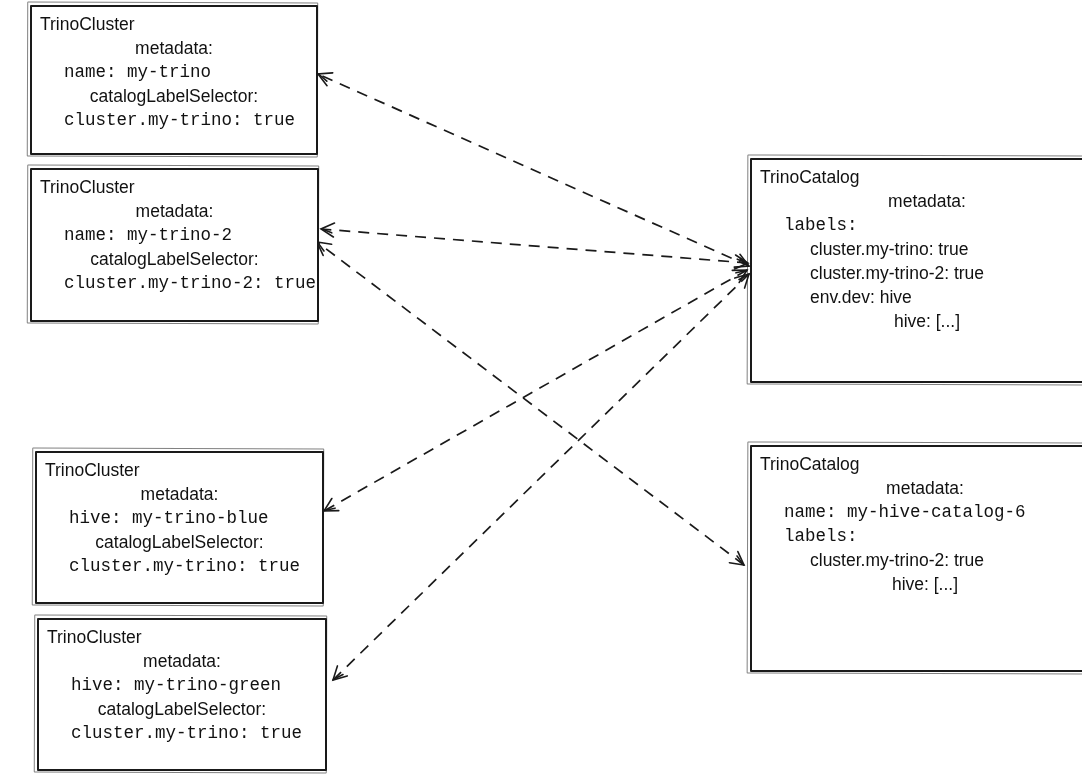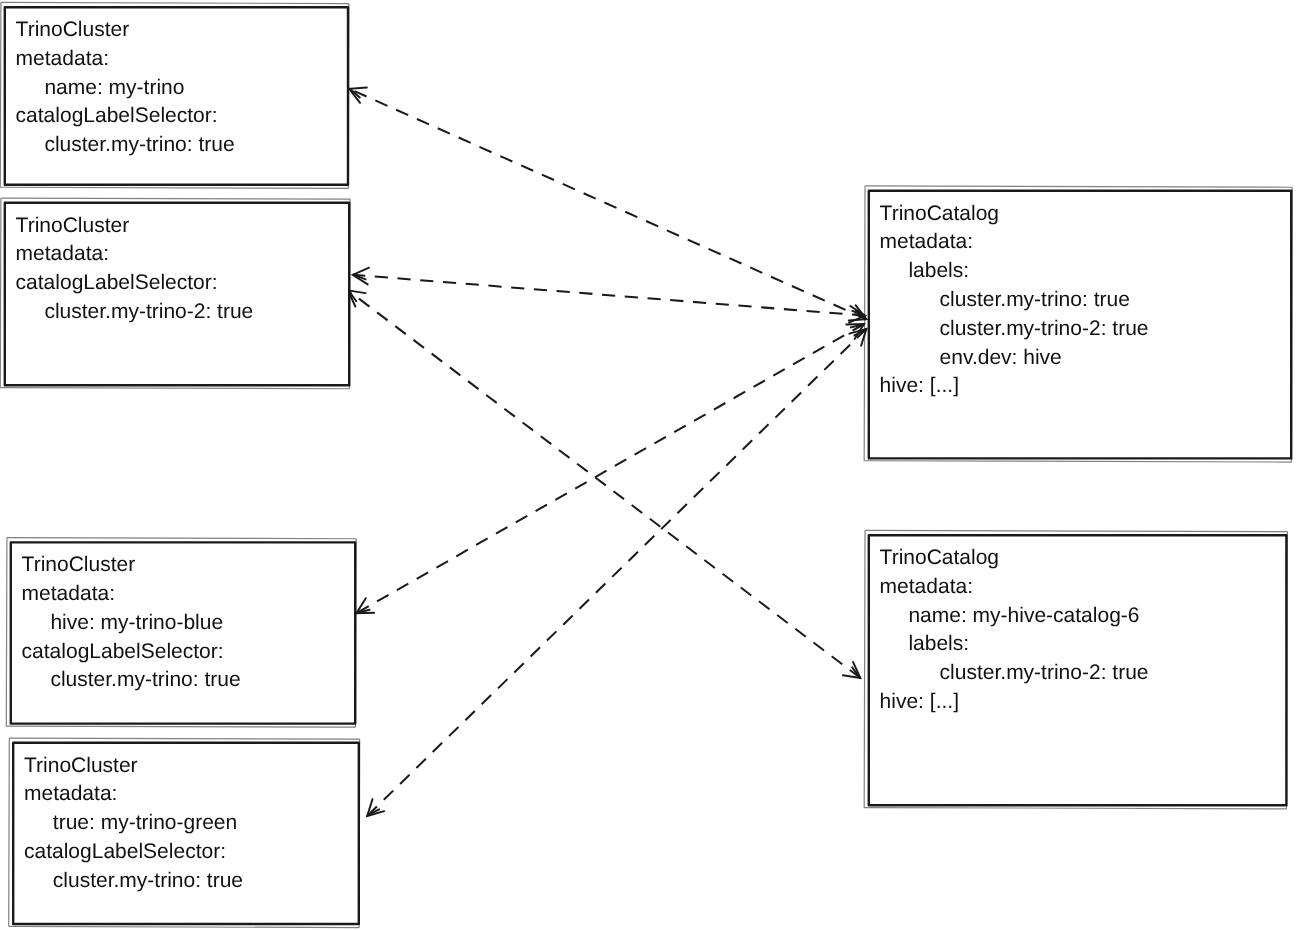--- a/index.html
+++ b/index.html
@@ -6,21 +6,21 @@
   * { box-sizing: border-box; }
   html, body { margin: 0; padding: 0; }
   body {
     width: 1082px; height: 775px;
     background: var(--bg);
     font-family: "Liberation Sans", "DejaVu Sans", sans-serif;
     overflow: hidden;
   }
   .canvas {
     position: relative;
-    width: 1056px; height: 775px;
+    width: 1056px; height: 775px; margin-left: 27px;
   }
   .edges {
     position: absolute; left: 0; top: 0;
     width: 1082px; height: 775px;
     pointer-events: none;
   }
   .edge {
     stroke: var(--stroke);
     stroke-width: 1.7;
     stroke-dasharray: 11 8;
@@ -47,22 +47,22 @@
     content: "";
     position: absolute;
     inset: -5px -2px -4px -5px;
     border: 1px solid rgba(26,26,26,0.55);
     transform: rotate(0.18deg);
     pointer-events: none;
     border-radius: 1px;
   }
   .node-title { white-space: pre; }
   .node-line { white-space: pre; }
-  .ind-0 { padding-left: 0; }
-  .ind-1 { padding-left: 24px; }
+  .ind-0 { padding-left: 0; text-align: center; }
+  .ind-1 { padding-left: 24px; font-family: Liberation Mono, monospace; }
   .ind-2 { padding-left: 50px; }
 </style>
 </head>
 <body style="--stroke: #1a1a1a; --text: #111111; --bg: #ffffff;">
 
 <div class="canvas">
   <svg class="edges" width="1082" height="775" viewBox="0 0 1082 775" xmlns="http://www.w3.org/2000/svg">
     <defs>
       <marker id="ah" markerUnits="userSpaceOnUse" markerWidth="22" markerHeight="22" refX="18" refY="11" orient="auto-start-reverse">
         <path class="arrowhead-path" d="M5,4 L18,11 L5,18"></path>
@@ -81,34 +81,35 @@
       <div class="node" style="left: 3px; top: 5px; width: 288px; height: 150px;">
         <div class="node-title">TrinoCluster</div>
         <div class="node-line ind-0">metadata:</div>
         <div class="node-line ind-1">name: my-trino</div>
         <div class="node-line ind-0">catalogLabelSelector:</div>
         <div class="node-line ind-1">cluster.my-trino: true</div>
       </div>
       <div class="node" style="left: 3px; top: 168px; width: 289px; height: 154px;">
         <div class="node-title">TrinoCluster</div>
         <div class="node-line ind-0">metadata:</div>
+        <div class="node-line ind-1">name: my-trino-2</div>
         <div class="node-line ind-0">catalogLabelSelector:</div>
         <div class="node-line ind-1">cluster.my-trino-2: true</div>
       </div>
       <div class="node" style="left: 8px; top: 451px; width: 289px; height: 153px;">
         <div class="node-title">TrinoCluster</div>
         <div class="node-line ind-0">metadata:</div>
         <div class="node-line ind-1">hive: my-trino-blue</div>
         <div class="node-line ind-0">catalogLabelSelector:</div>
         <div class="node-line ind-1">cluster.my-trino: true</div>
       </div>
       <div class="node" style="left: 10px; top: 618px; width: 290px; height: 153px;">
         <div class="node-title">TrinoCluster</div>
         <div class="node-line ind-0">metadata:</div>
-        <div class="node-line ind-1">true: my-trino-green</div>
+        <div class="node-line ind-1">hive: my-trino-green</div>
         <div class="node-line ind-0">catalogLabelSelector:</div>
         <div class="node-line ind-1">cluster.my-trino: true</div>
       </div>
       <div class="node" style="left: 723px; top: 158px; width: 354px; height: 225px;">
         <div class="node-title">TrinoCatalog</div>
         <div class="node-line ind-0">metadata:</div>
         <div class="node-line ind-1">labels:</div>
         <div class="node-line ind-2">cluster.my-trino: true</div>
         <div class="node-line ind-2">cluster.my-trino-2: true</div>
         <div class="node-line ind-2">env.dev: hive</div>

